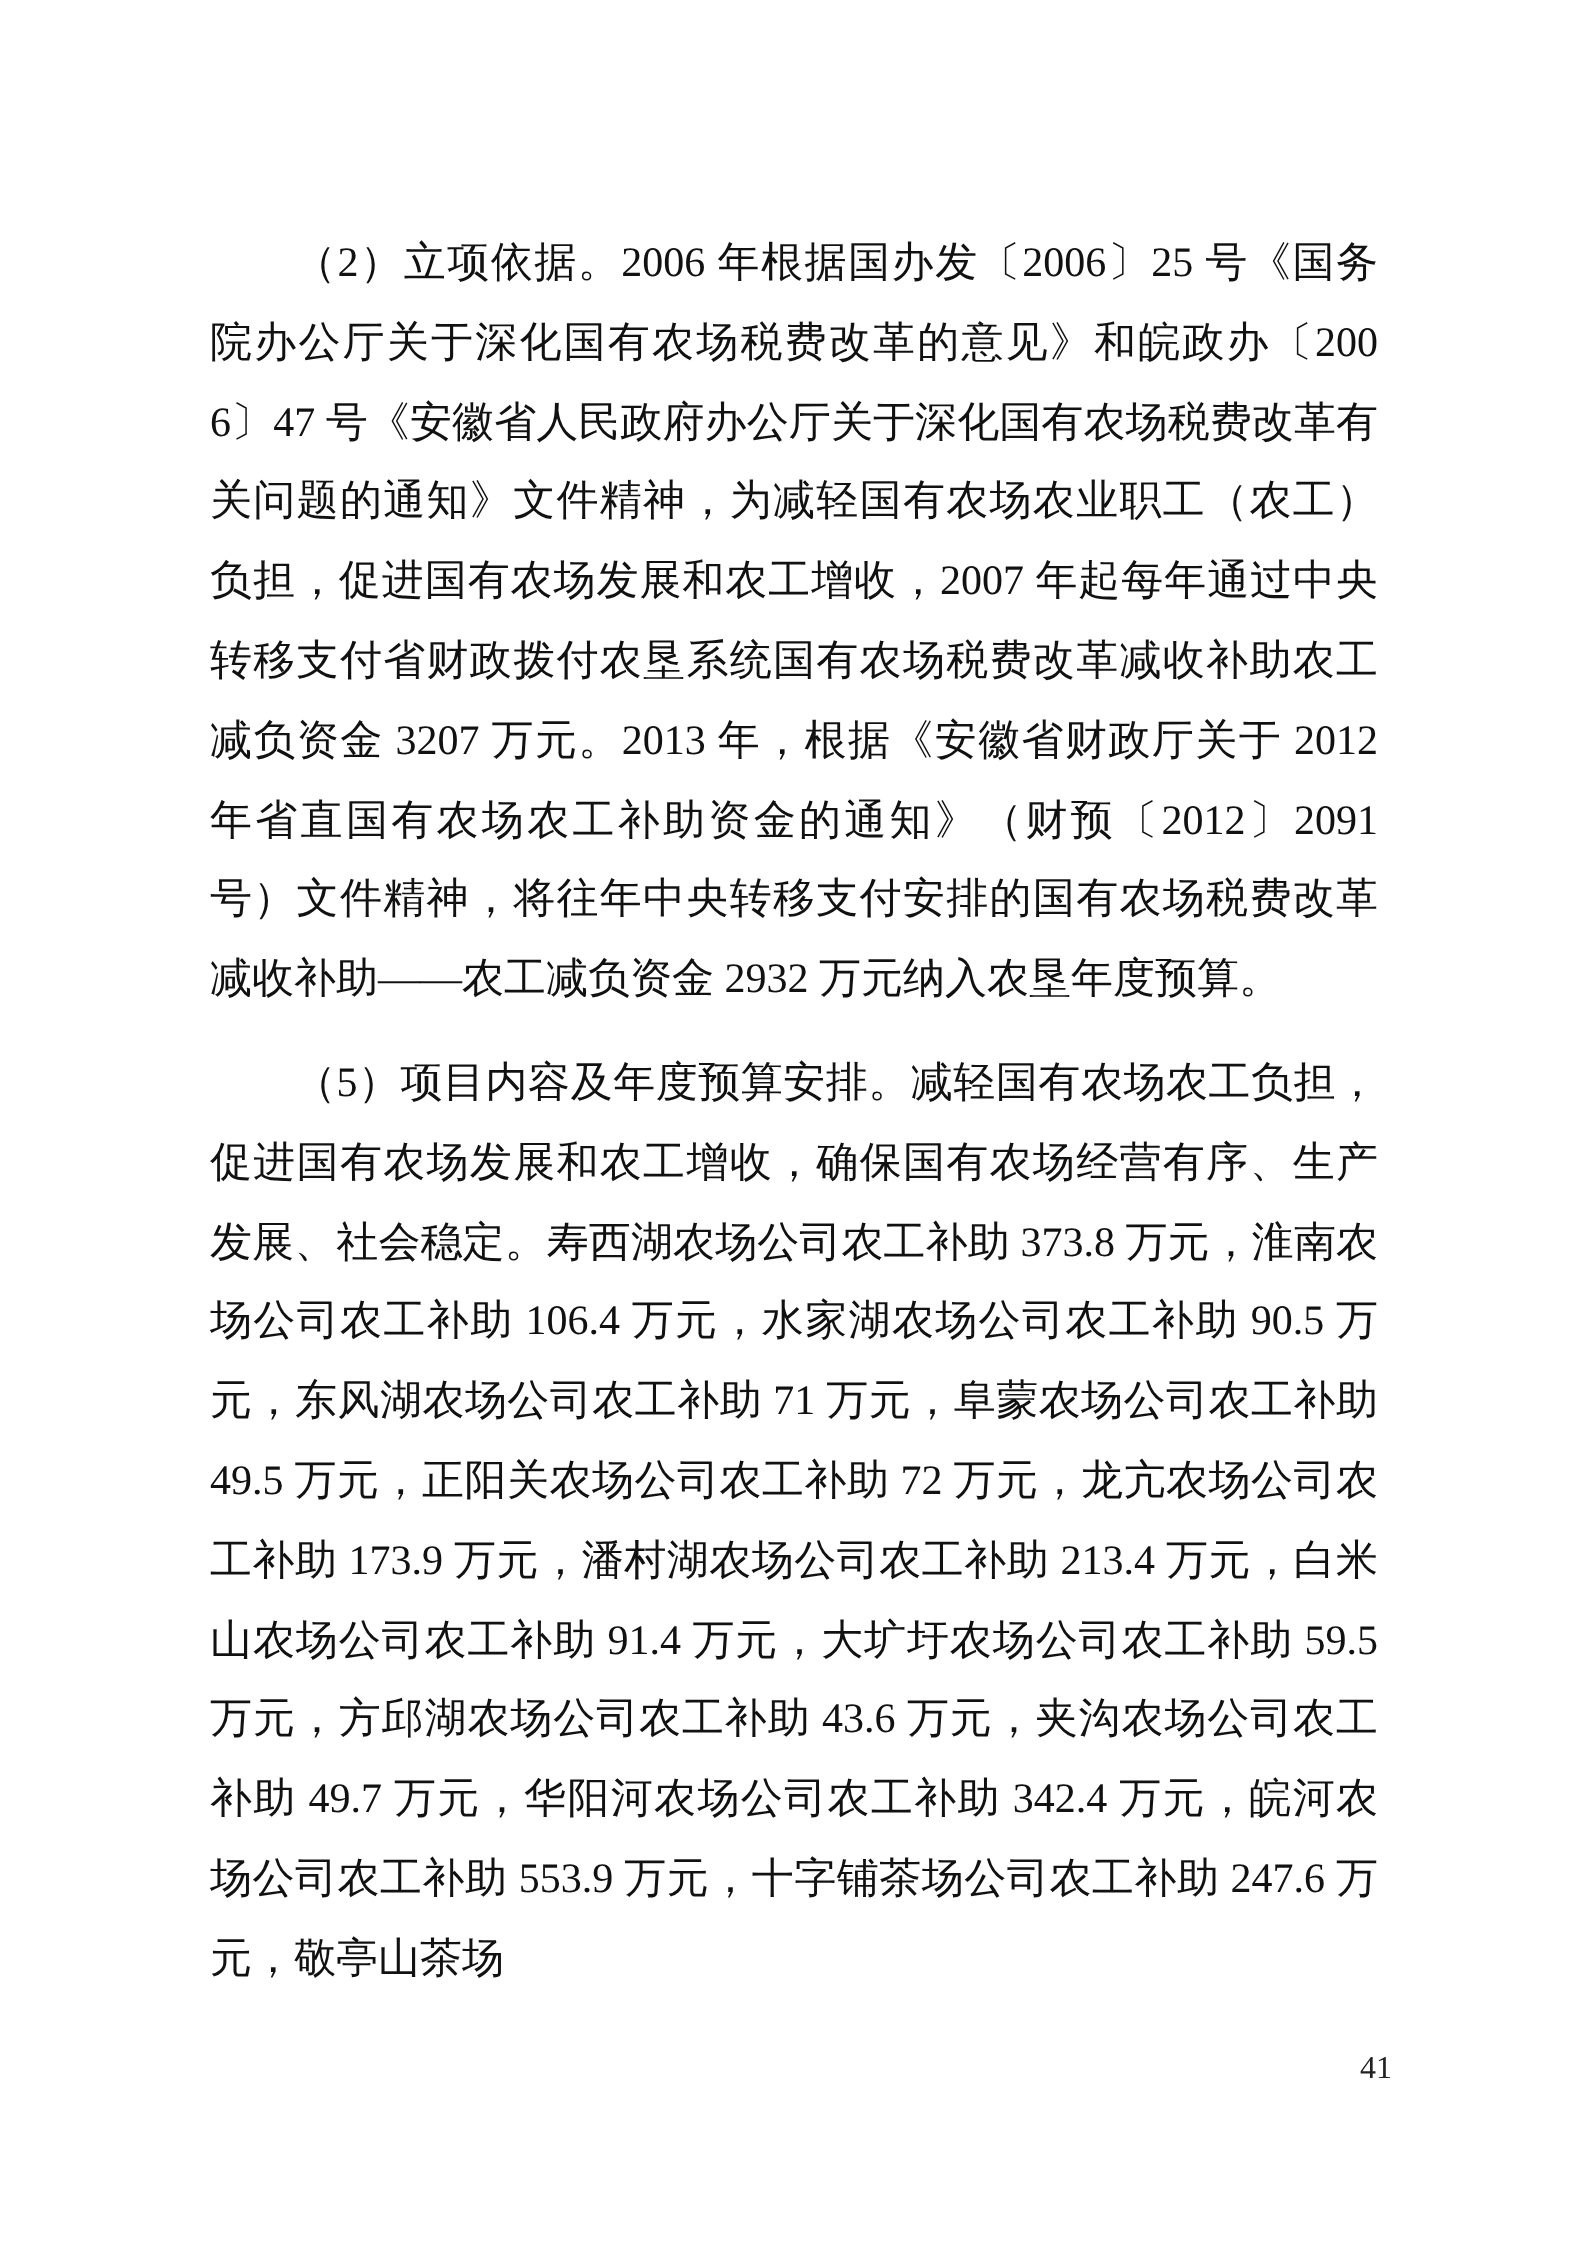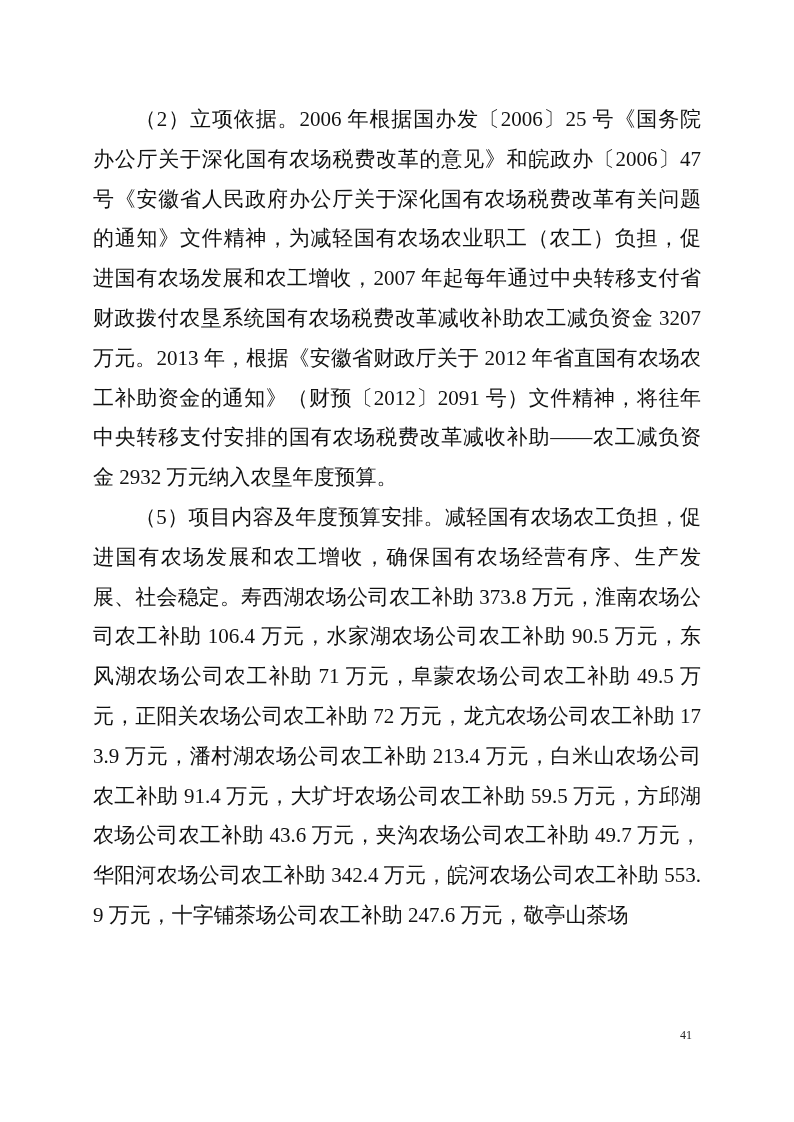--- a/index.html
+++ b/index.html
@@ -16,34 +16,34 @@
       font-family: "Liberation Serif", "DejaVu Serif", serif;
       color: #000000;
     }
     .content {
       position: absolute;
       left: 93px;
       top: 100px;
       width: 608px;
     }
     .content p {
-      margin: 0;
+      margin: 12px;
       padding: 0;
       font-size: 21px;
       line-height: 39.8px;
       text-align: justify;
       text-indent: 2em;
       word-break: break-all;
       color: #111111;
     }
     .page-number {
       position: absolute;
       left: 680px;
       top: 1026px;
-      font-size: 12px;
+      font-size: 16px;
       line-height: 18px;
       color: #222222;
       font-family: "Liberation Serif", "DejaVu Serif", serif;
     }
   </style>
 </head>
 <body>
 
 <div class="page">
   <div class="content">

